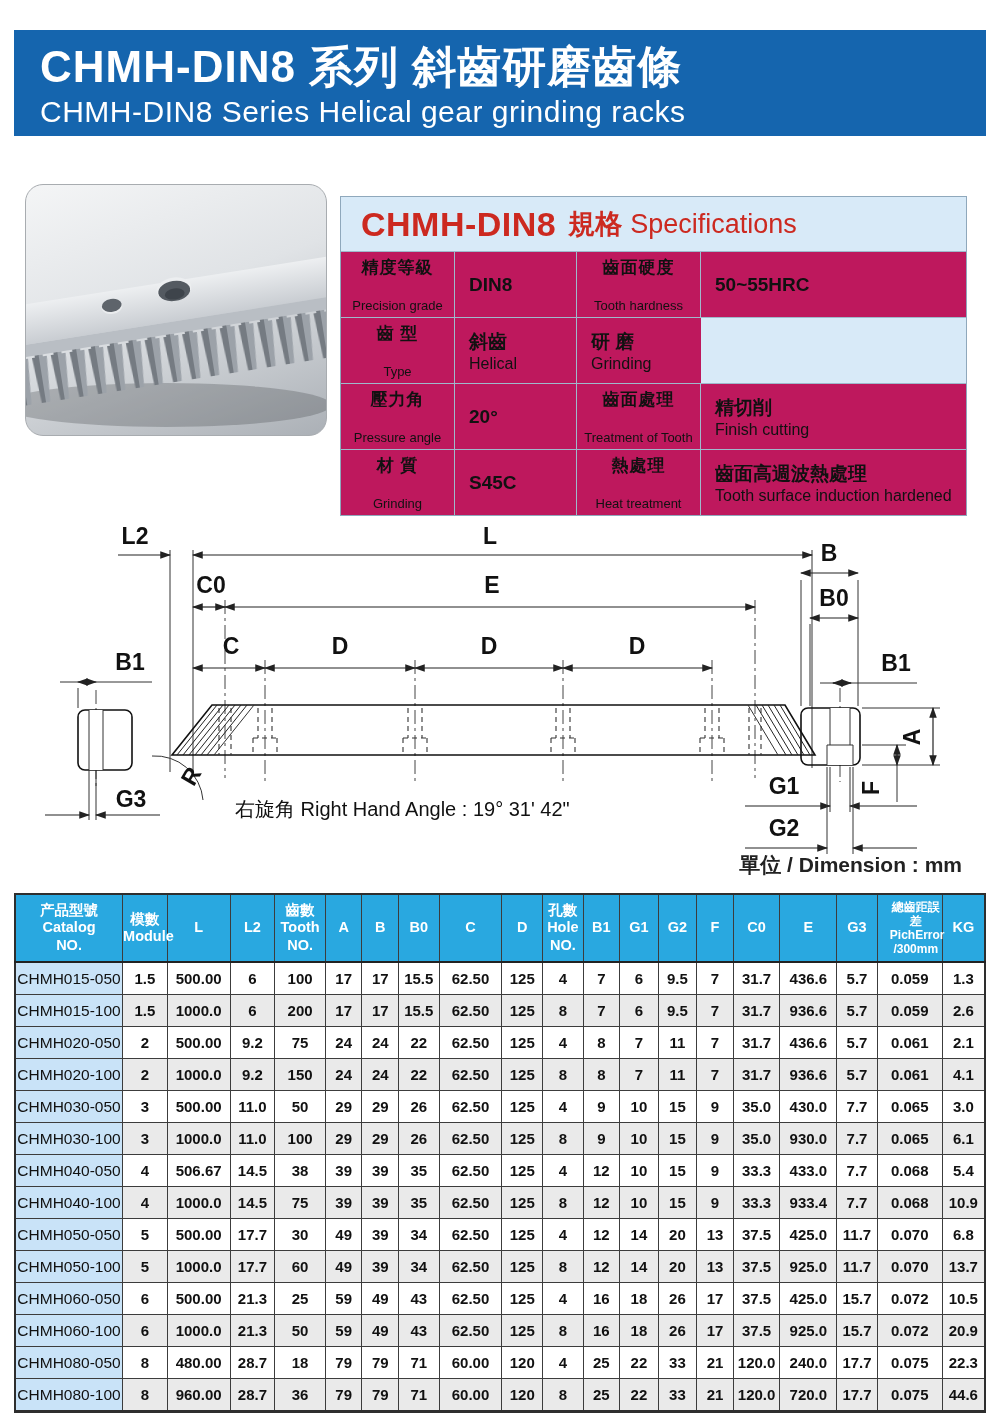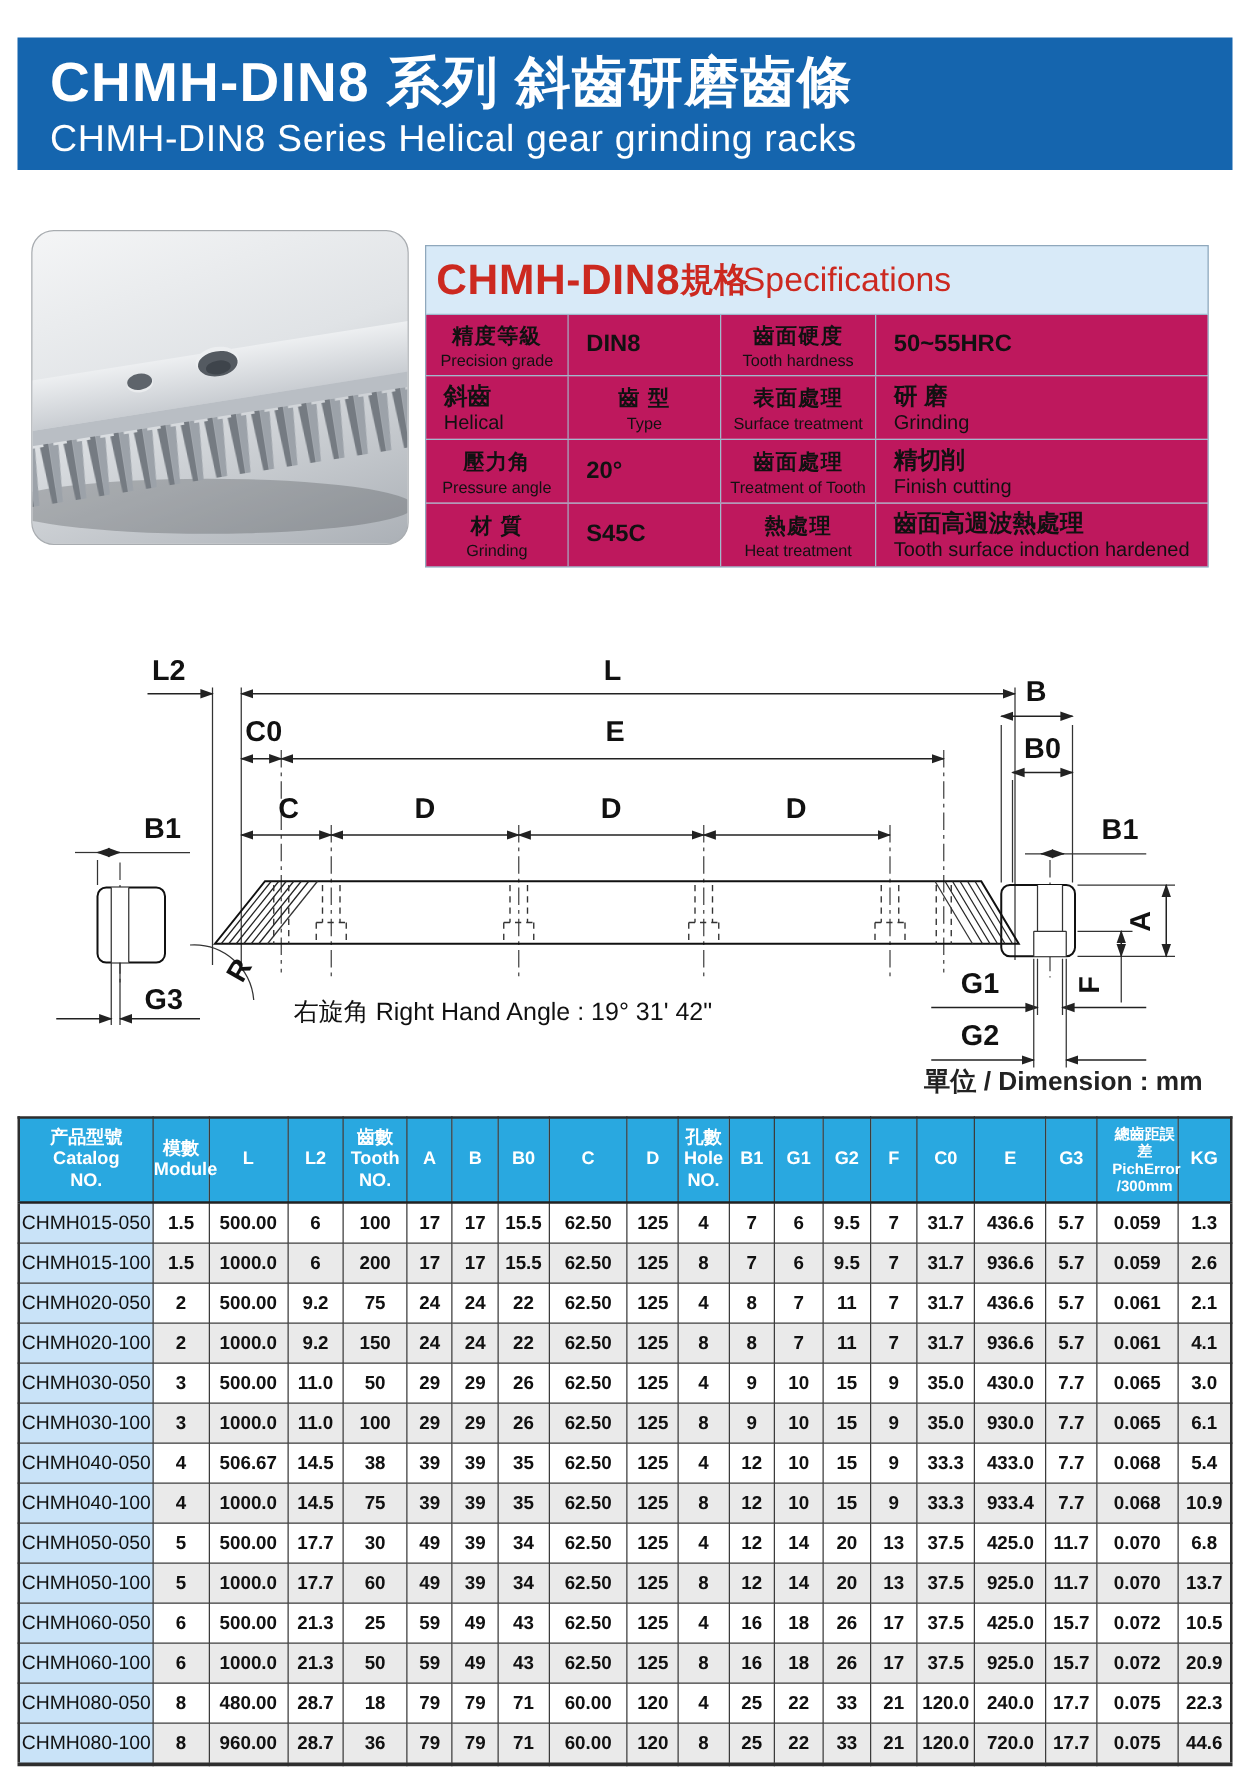--- a/index.html
+++ b/index.html
@@ -23,36 +23,36 @@
     background:linear-gradient(160deg,#F4F5F6 0%,#E0E3E6 45%,#ABB0B6 100%);
   }
   .photo svg{display:block;width:100%;height:100%;}
 
   
   .specs{
     position:absolute;left:340px;top:196px;width:627px;box-sizing:border-box;
     background:#D8EAF8;border:1px solid #8FA8BC;
   }
   .specs-title{
-    height:54px;display:flex;align-items:center;
-    padding-left:8px;border-bottom:1px solid #9FB9CC;color:var(--spec-red,#CC2920);
+    height:54px;display:flex;align-items:center;gap:12px;
+    padding-left:20px;border-bottom:1px solid #9FB9CC;color:var(--spec-red,#CC2920);
   }
   .specs-title .brand{font-size:34px;font-weight:bold;letter-spacing:.5px;}
   .specs-title .suf-cn{font-size:27px;font-weight:bold;}
   .specs-title .suf-en{font-size:27px;margin-left:-4px;}
   .spec-row{display:grid;grid-template-columns:114px 122px 124px 1fr;}
   .spec-row + .spec-row{border-top:1px solid #9FB9CC;}
   .spec-cell{
     min-height:48px;box-sizing:border-box;display:flex;flex-direction:column;
     justify-content:center;border-right:1px solid #9FB9CC;
   }
   .spec-cell:last-child{border-right:none;}
   .spec-cell.lab{background:#be185d;align-items:center;text-align:center;padding:4px 2px;}
   .spec-cell.lab .cn{font-size:17px;font-weight:bold;letter-spacing:1px;}
-  .spec-cell.lab .en{font-size:13px;margin-top:1px;}
+  .spec-cell.lab .en{font-size:13px;margin-top:19px;}
   .spec-cell.val{background:#be185d;padding:3px 0 3px 14px;}
   .spec-cell.val .a{font-size:19px;font-weight:bold;}
   .spec-cell.val .b{font-size:16px;}
   .spec-cell.val .b:empty{display:none;}
   .spec-cell.val .wide{font-size:21px;font-weight:bold;letter-spacing:2px;}
   .spec-span{grid-column:2/5;}
 
   
   .diagram{position:absolute;left:0;top:520px;width:1000px;height:345px;}
   .diagram svg{display:block;width:100%;height:100%;}
@@ -149,31 +149,27 @@
       <div class="cn">齒面硬度</div>
       <div class="en">Tooth hardness</div>
     </div>
     <div class="spec-cell val" data-name="spec-value">
       <div class="a">50~55HRC</div>
 
     </div>
   </div>
 
   <div class="spec-row" data-name="spec-row-type">
+    <div class="spec-cell lab" data-name="spec-label">
+      <div class="cn">齒 型</div>
+      <div class="en">Type</div>
+    </div>
     <div class="spec-cell val" data-name="spec-value">
       <div class="a">斜齒</div>
       <div class="b">Helical</div>
-    </div>
-    <div class="spec-cell lab" data-name="spec-label">
-      <div class="cn">齒 型</div>
-      <div class="en">Type</div>
-    </div>
-    <div class="spec-cell lab" data-name="spec-label">
-      <div class="cn">表面處理</div>
-      <div class="en">Surface treatment</div>
     </div>
     <div class="spec-cell val" data-name="spec-value">
       <div class="a">研 磨</div>
       <div class="b">Grinding</div>
     </div>
   </div>
 
   <div class="spec-row" data-name="spec-row-pressure-angle">
     <div class="spec-cell lab" data-name="spec-label">
       <div class="cn">壓力角</div>

